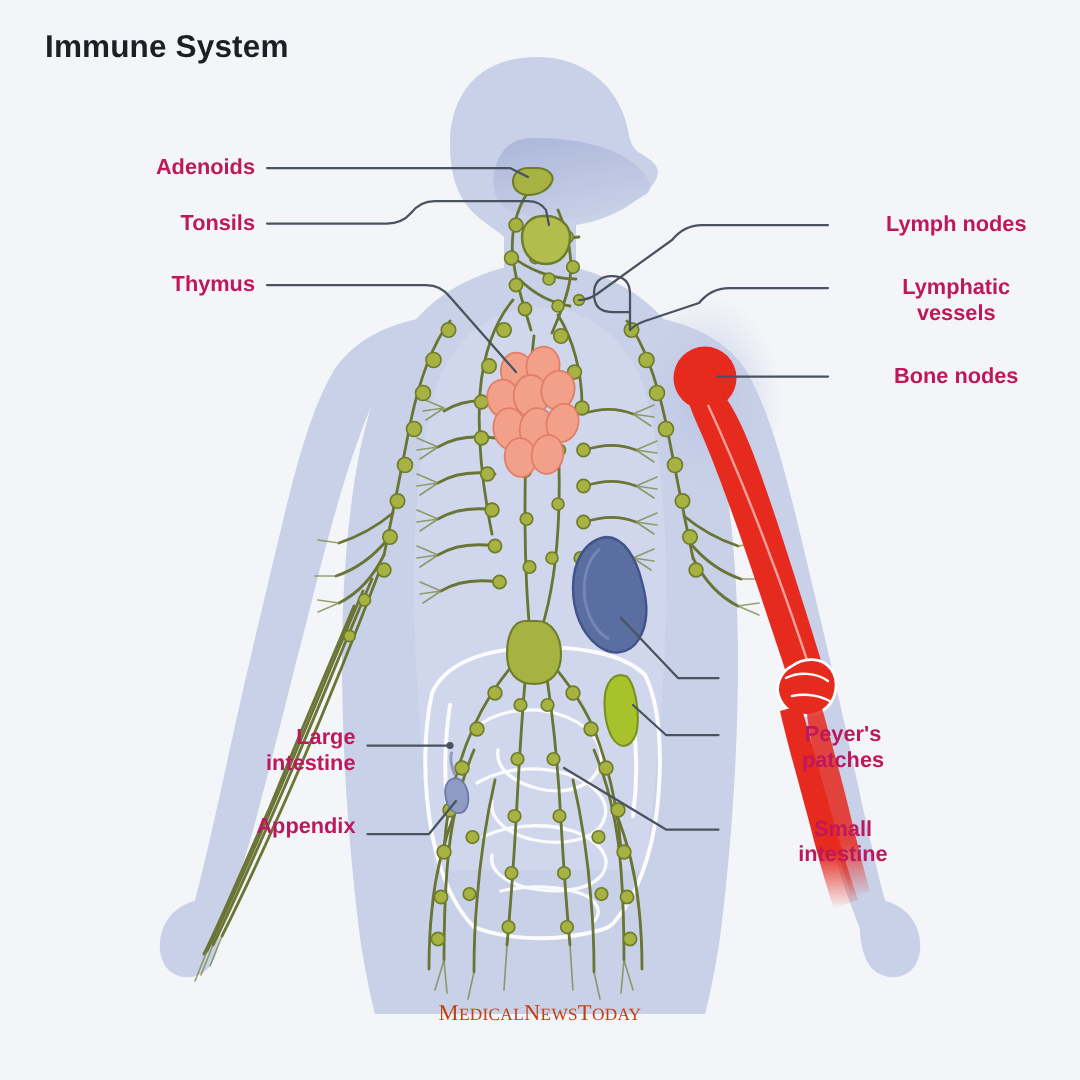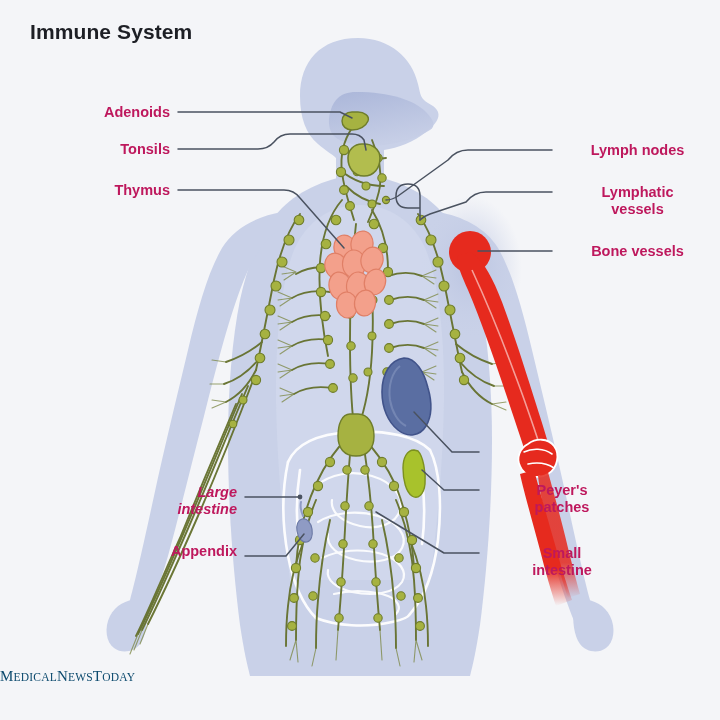--- a/index.html
+++ b/index.html
@@ -23,23 +23,23 @@
     position:absolute;
     font-size:14.5px;font-weight:bold;color:#be185d;
     line-height:17px;
     white-space:pre-line;
   }
   .lbl.r-align{text-align:right;}
   .lbl.l-align{text-align:center;}
 
   .brand{
     position:absolute;left:0;right:0;top:668px;
-    text-align:left;
+    text-align:center;
     font-family:"Liberation Serif", serif;
-    font-size:15px;color:#0c4a6e;
+    font-size:15px;color:#c2410c;
     letter-spacing:.2px;
   }
   .brand .sc{font-size:11.5px;}
 </style>
 </head>
 <body>
 
 <div id="stage">
 
   <svg width="720" height="720" viewBox="0 0 720 720">
@@ -406,28 +406,28 @@
 
       <path d="M245 556 L286 556 L304 534"></path>
     </g>
   </svg>
 
   <div class="title">Immune System</div>
 
   <div class="lbl r-align" style="left:20px;top:104px;width:150px;">Adenoids</div>
   <div class="lbl r-align" style="left:20px;top:141px;width:150px;">Tonsils</div>
   <div class="lbl r-align" style="left:20px;top:182px;width:150px;">Thymus</div>
-  <div class="lbl r-align" style="left:100px;top:484px;width:137px;font-style:italic;">Large
+  <div class="lbl r-align" style="left:100px;top:484px;width:137px;">Large
 intestine</div>
   <div class="lbl r-align" style="left:100px;top:543px;width:137px;">Appendix</div>
 
   <div class="lbl l-align" style="left:560px;top:142px;width:155px;">Lymph nodes</div>
   <div class="lbl l-align" style="left:560px;top:184px;width:155px;">Lymphatic
 vessels</div>
-  <div class="lbl l-align" style="left:560px;top:243px;width:155px;">Bone vessels</div>
+  <div class="lbl l-align" style="left:560px;top:243px;width:155px;">Bone nodes</div>
   <div class="lbl l-align" style="left:487px;top:482px;width:150px;">Peyer's
 patches</div>
   <div class="lbl l-align" style="left:487px;top:545px;width:150px;">Small
 intestine</div>
 
   <div class="brand">
     <span>M</span><span class="sc">EDICAL</span><span>N</span><span class="sc">EWS</span><span>T</span><span class="sc">ODAY</span>
   </div>
 
 </div>

